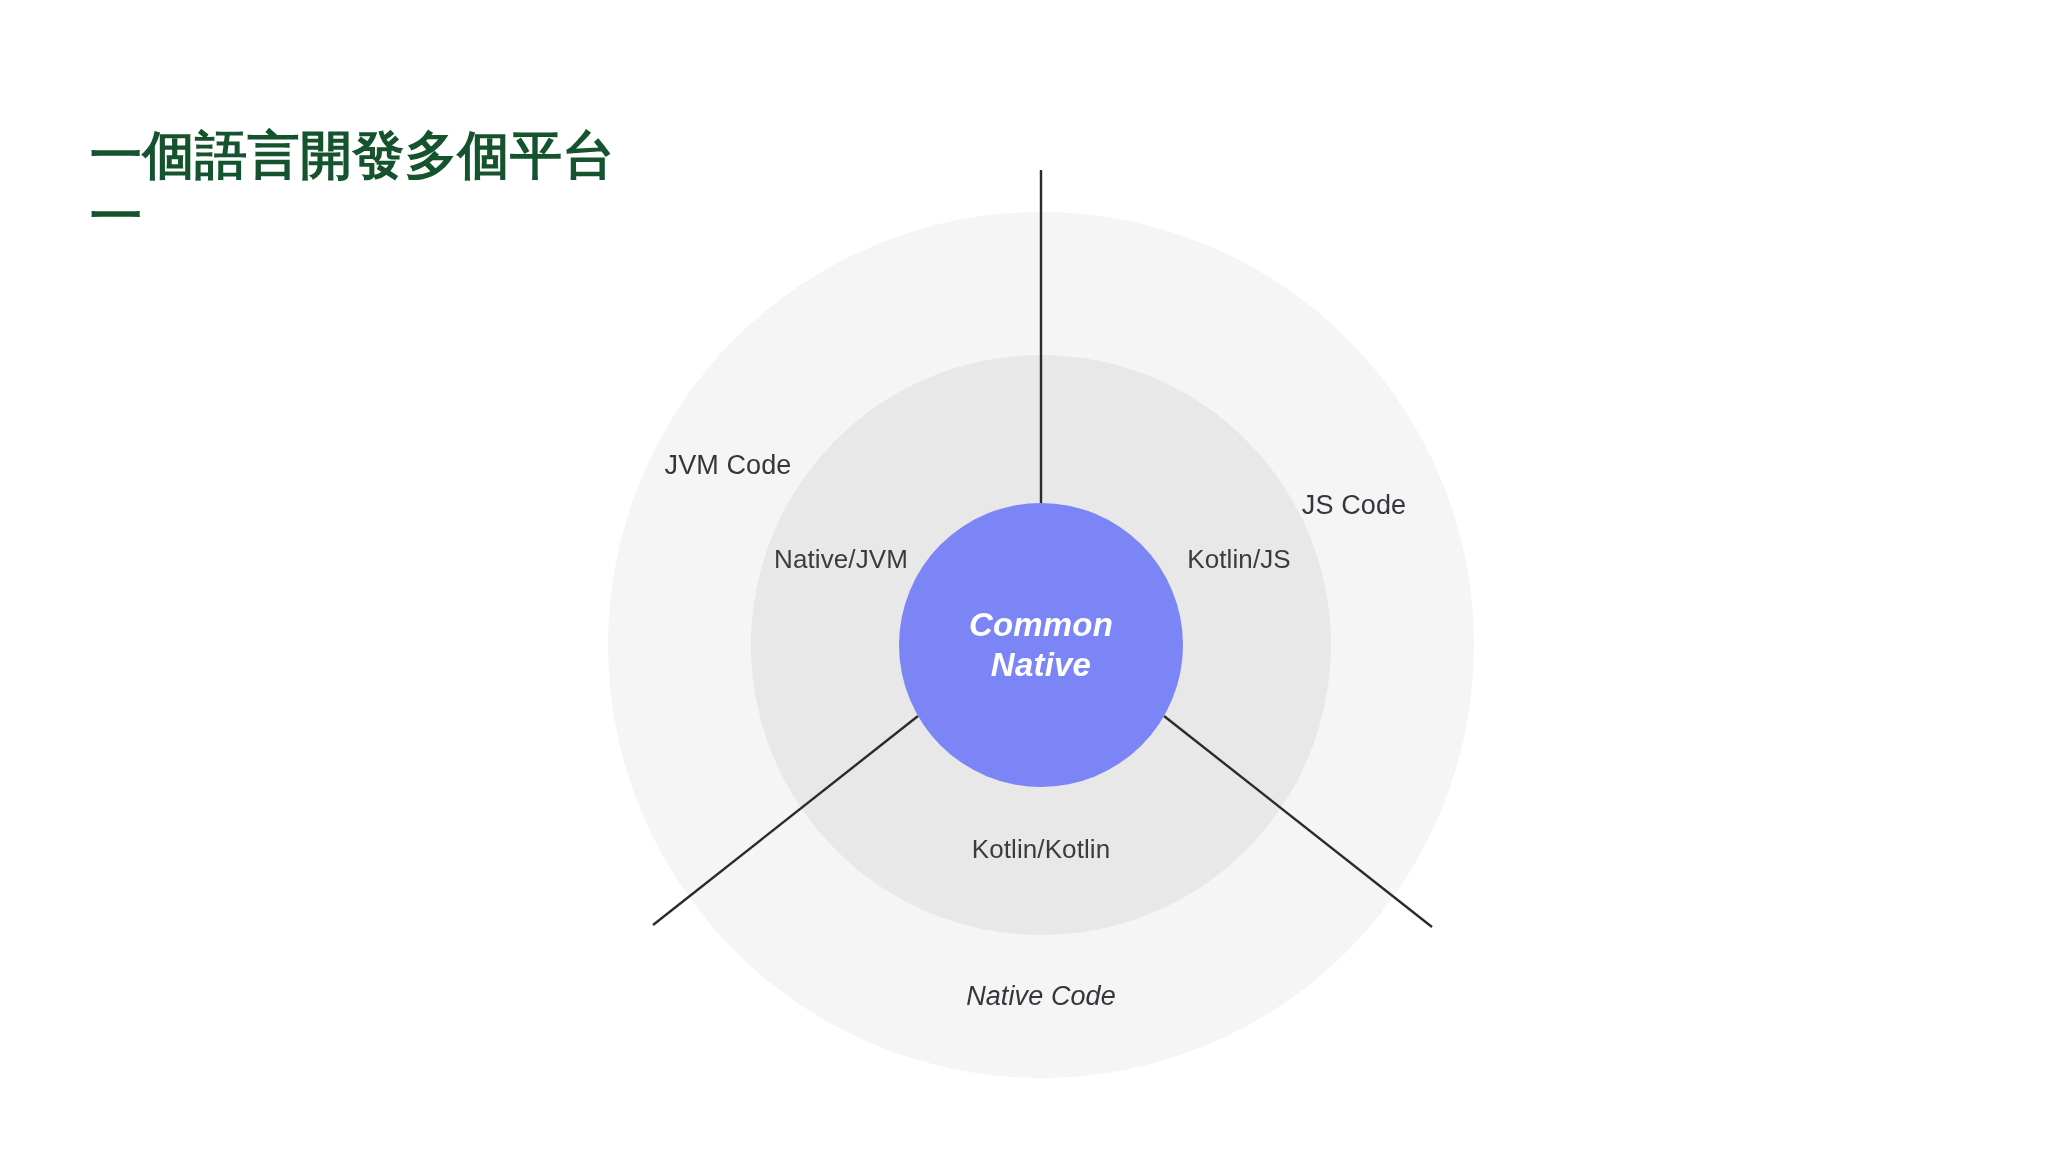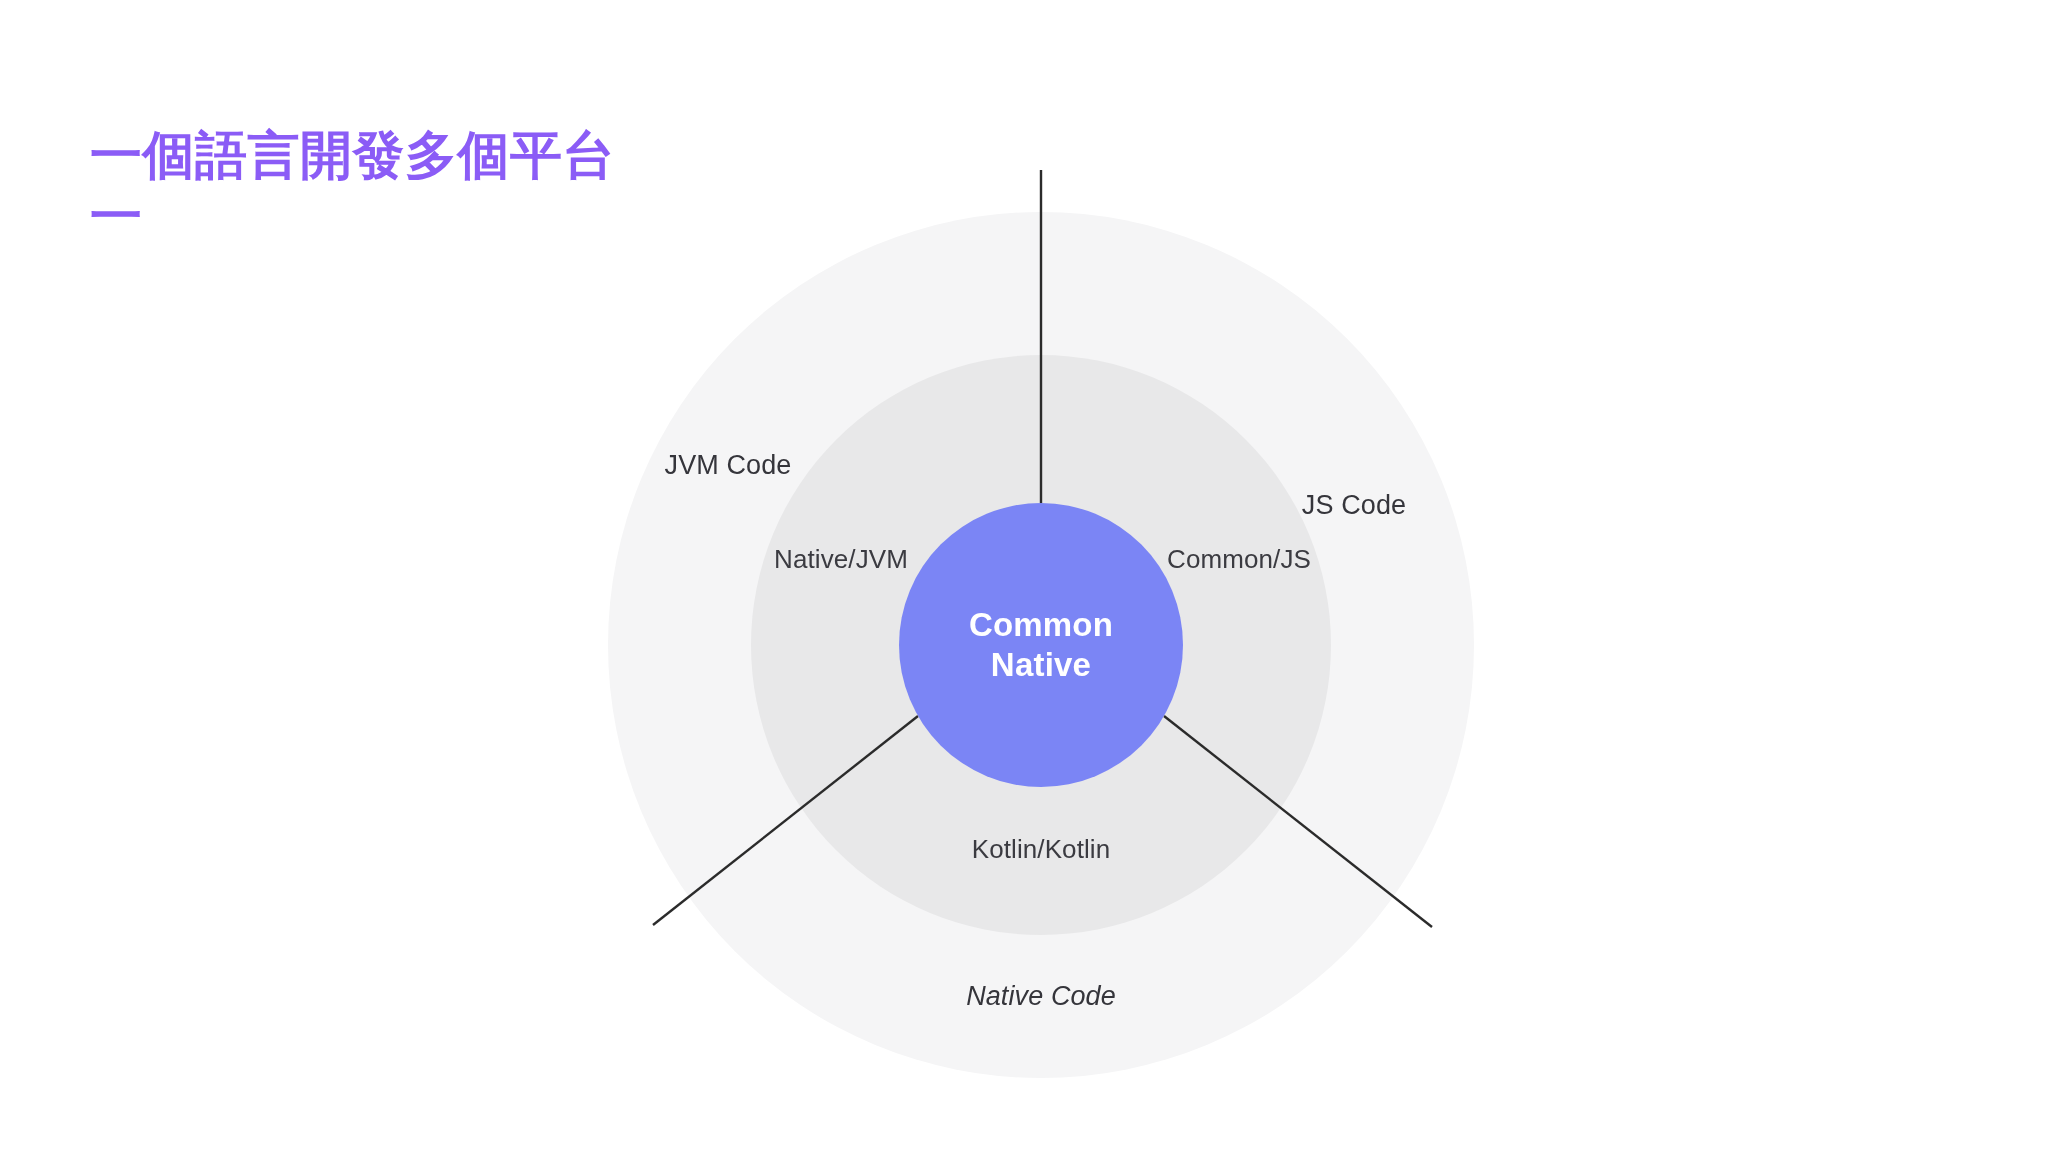--- a/index.html
+++ b/index.html
@@ -19,21 +19,21 @@
   
   .slide-title {
     position: absolute;
     left: 90px;
     top: 90px;
     width: 900px;
     font-size: 52px;
     font-weight: 700;
     line-height: 1.18;
     letter-spacing: 0.5px;
-    color: #8b5cf6;
+    color: #14532d;
     white-space: pre-line;
   }
 
   
   .diagram-wrap {
     position: absolute;
     left: 14px;
     top: 0;
     width: 2048px;
     height: 1152px;
@@ -93,22 +93,22 @@
       <line x1="1150" y1="716" x2="1418" y2="927" stroke="#2b2b2b" stroke-width="2.4"></line>
 
       <circle cx="1027" cy="645" r="142" fill="#7b85f5"></circle>
     </svg>
 
     <div class="lbl lbl-outer" style="left:714px;  top:465px;">JVM Code</div>
     <div class="lbl lbl-outer" style="left:1340px; top:465px;margin-top:40px;">JS Code</div>
     <div class="lbl lbl-outer" style="left:1027px; top:996px;font-style:italic;">Native Code</div>
 
     <div class="lbl lbl-inner" style="left:827px;  top:559px;">Native/JVM</div>
-    <div class="lbl lbl-inner" style="left:1225px; top:559px;">Common/JS</div>
+    <div class="lbl lbl-inner" style="left:1225px; top:559px;">Kotlin/JS</div>
     <div class="lbl lbl-inner" style="left:1027px; top:849px;">Kotlin/Kotlin</div>
 
-    <div class="core-label" style="left:1027px; top:645px;">
+    <div class="core-label" style="left:1027px; top:645px;font-style:italic;">
       <div>Common</div>
       <div>Native</div>
     </div>
 
   </div>
 </div>
 
 </body></html>

